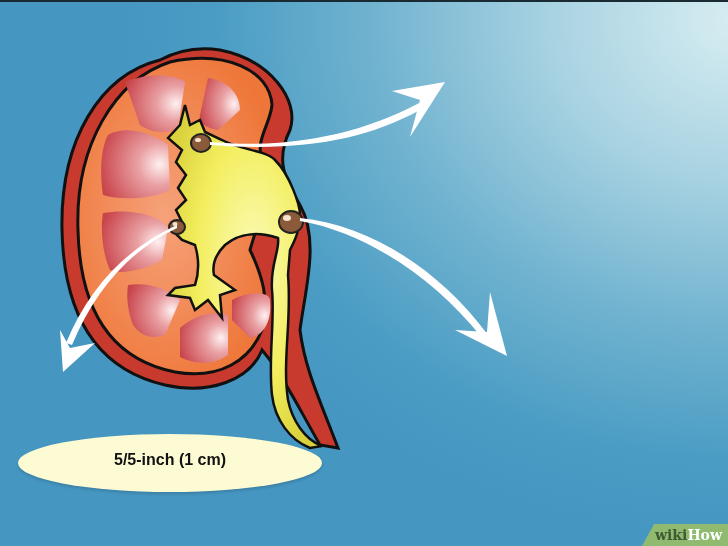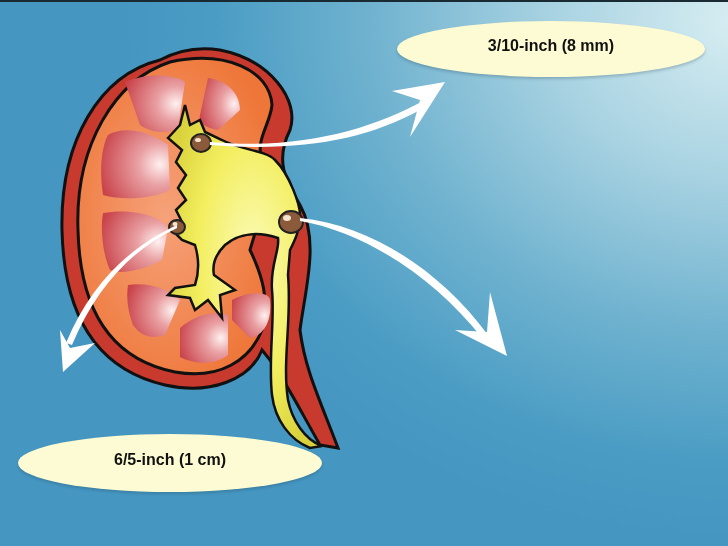--- a/index.html
+++ b/index.html
@@ -95,20 +95,21 @@
     <g>
       <path d="M 300 218 C 370 225 440 270 488 335 L 482 338 C 435 278 365 232 300 221 Z" fill="#ffffff"></path>
       <path d="M 507 356 L 455 330 L 487 332 L 490 292 Z" fill="#ffffff"></path>
     </g>
     <g>
       <path d="M 177 228 C 130 250 95 290 72 345 L 66 343 C 90 285 128 248 177 225 Z" fill="#ffffff"></path>
       <path d="M 63 372 L 60 330 L 70 348 L 95 343 Z" fill="#ffffff"></path>
     </g>
   </svg>
 
-  <div class="label label-top">
-    <span class="label-text">3/10-inch (8 mm)</span>
-  </div>
   <div class="label label-left">
-    <span class="label-text">6/5-inch (1 cm)</span>
+    <span class="label-text">5/5-inch (1 cm)</span>
   </div>
 
+  <div class="watermark">
+    <span class="wm-wiki">wiki</span>
+      <span class="wm-how">How</span>
+  </div>
 </div>
 
 </body></html>

